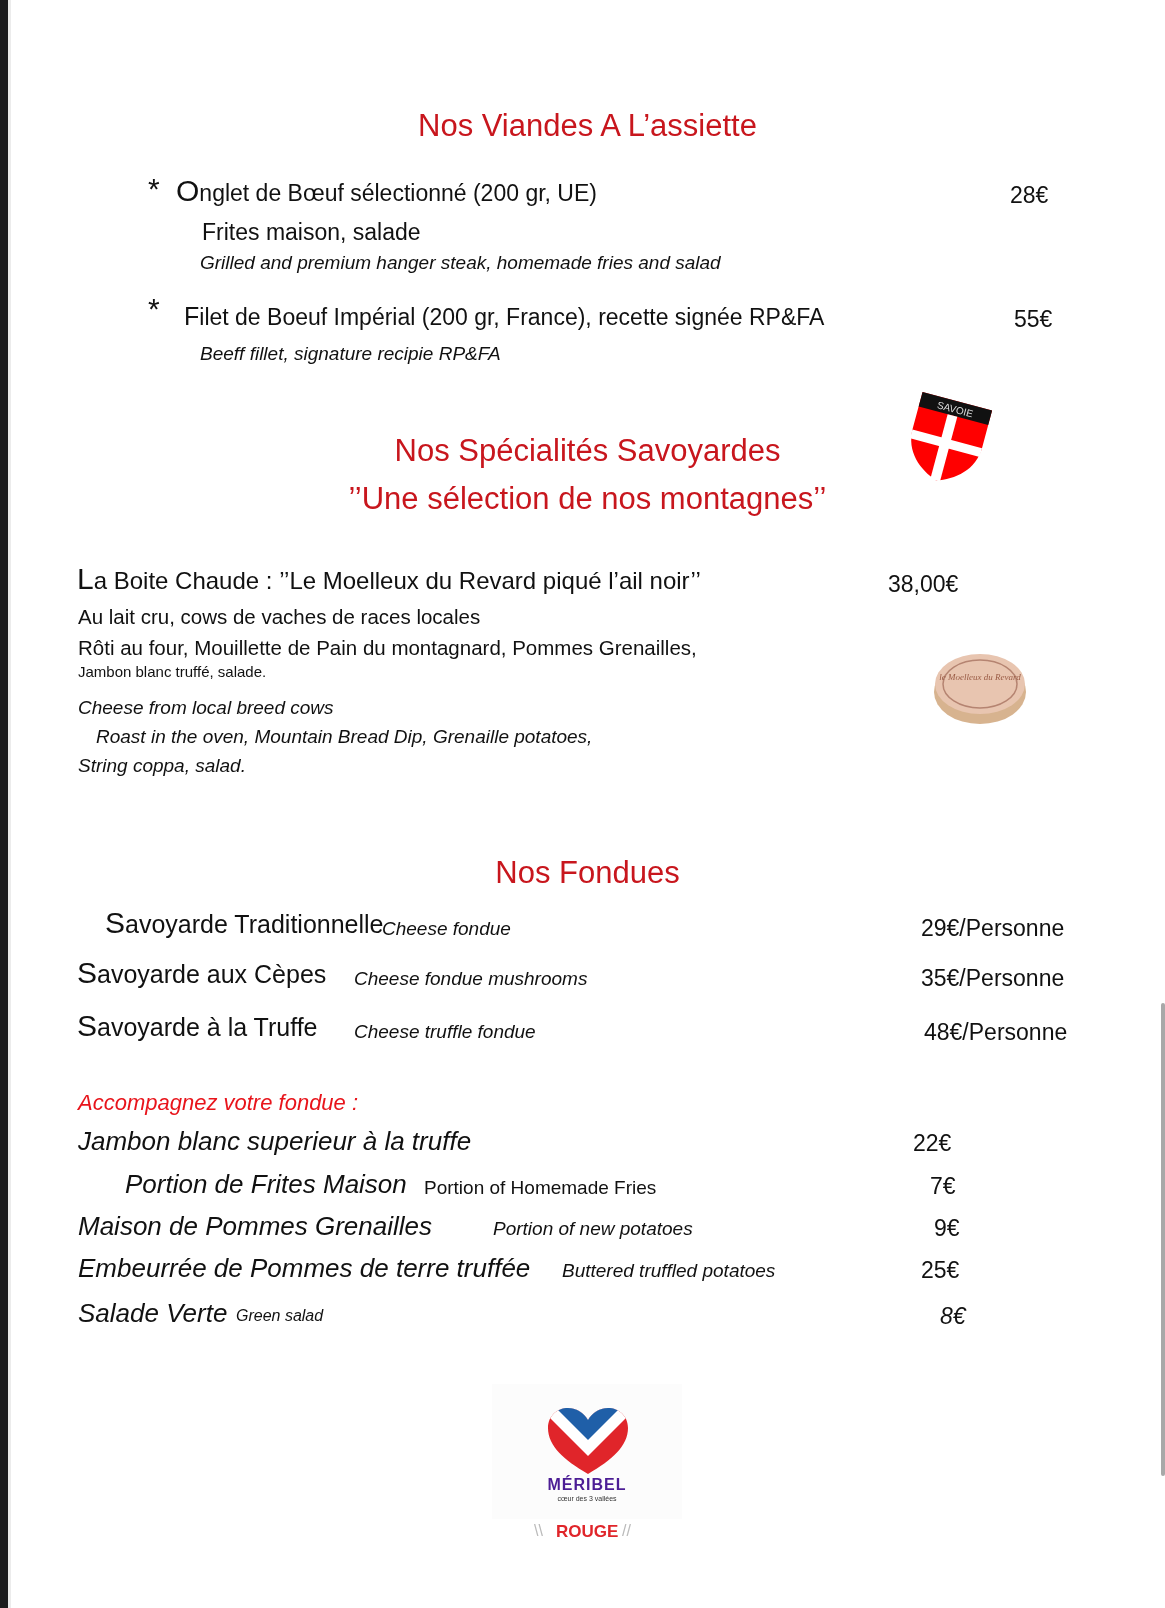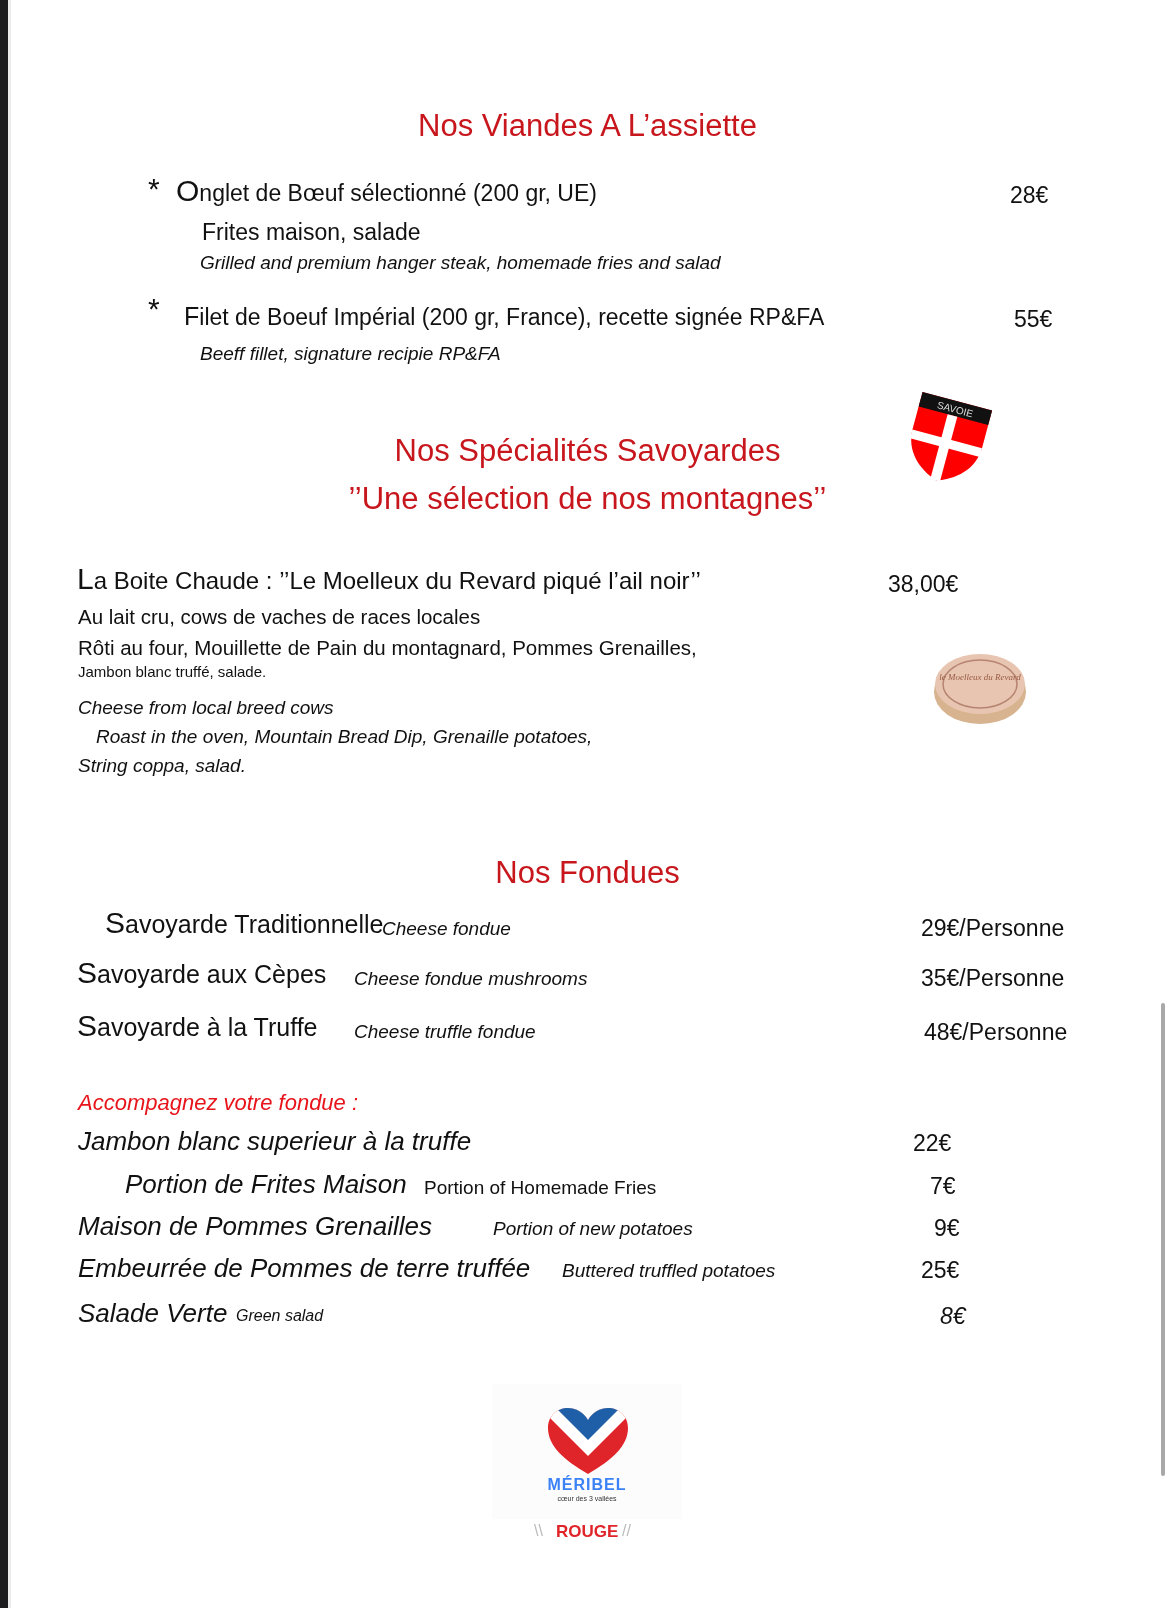--- a/index.html
+++ b/index.html
@@ -130,20 +130,20 @@
       <clipPath id="heartclip">
         <path d="M42 66 C18 52 2 38 2 20 C2 8 11 0 22 0 C31 0 38 5 42 12 C46 5 53 0 62 0 C73 0 82 8 82 20 C82 38 66 52 42 66 Z"></path>
       </clipPath>
     </defs>
     <g clip-path="url(#heartclip)">
       <rect x="0" y="0" width="84" height="68" fill="#e0252a"></rect>
       <path d="M0 6 L42 48 L84 6 L84 0 L0 0 Z" fill="#ffffff"></path>
       <path d="M10 0 L42 32 L74 0 Z" fill="#1f5fa8"></path>
     </g>
   </svg>
-  <div class="abs" style="left:0; width:190px; top:92px; text-align:center; font-weight:bold; font-size:16px; letter-spacing:1px; color:#3b82f6;">MÉRIBEL</div>
+  <div class="abs" style="left:0; width:190px; top:92px; text-align:center; font-weight:bold; font-size:16px; letter-spacing:1px; color:#4c1d95;">MÉRIBEL</div>
   <div class="abs" style="left:0; width:190px; top:111px; text-align:center; font-size:7px; color:#333;">cœur des 3 vallées</div>
 </div>
 <div class="abs" style="left:534px; top:1520px; width:104px; height:28px;">
   <span class="abs" style="left:0; top:2px; color:#bbb; font-size:16px;">\\</span>
   <span class="abs" style="left:22px; top:2px; color:#e0252a; font-weight:bold; font-size:17px;">ROUGE</span>
   <span class="abs" style="left:88px; top:2px; color:#bbb; font-size:16px;">//</span>
 </div>
 
 </body></html>

